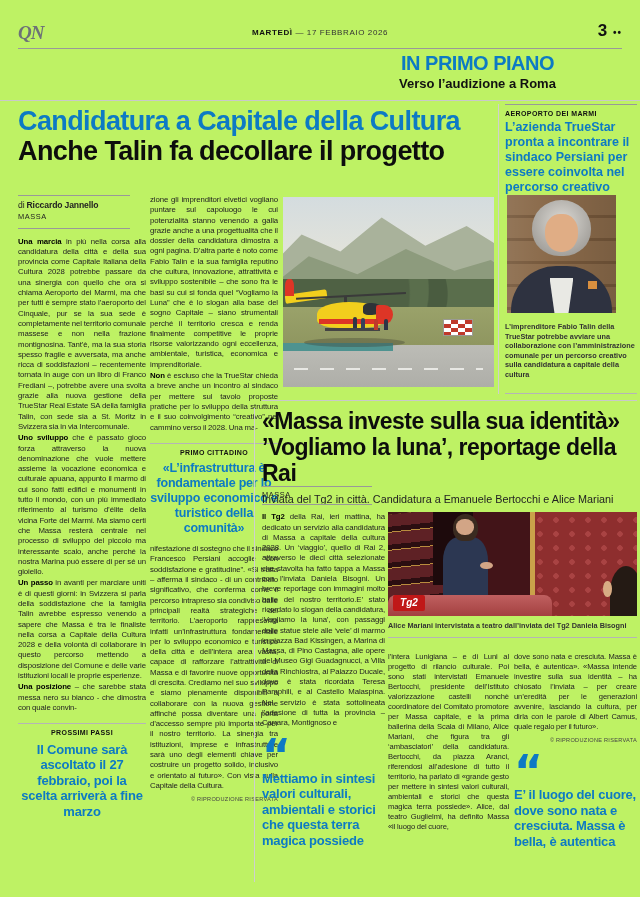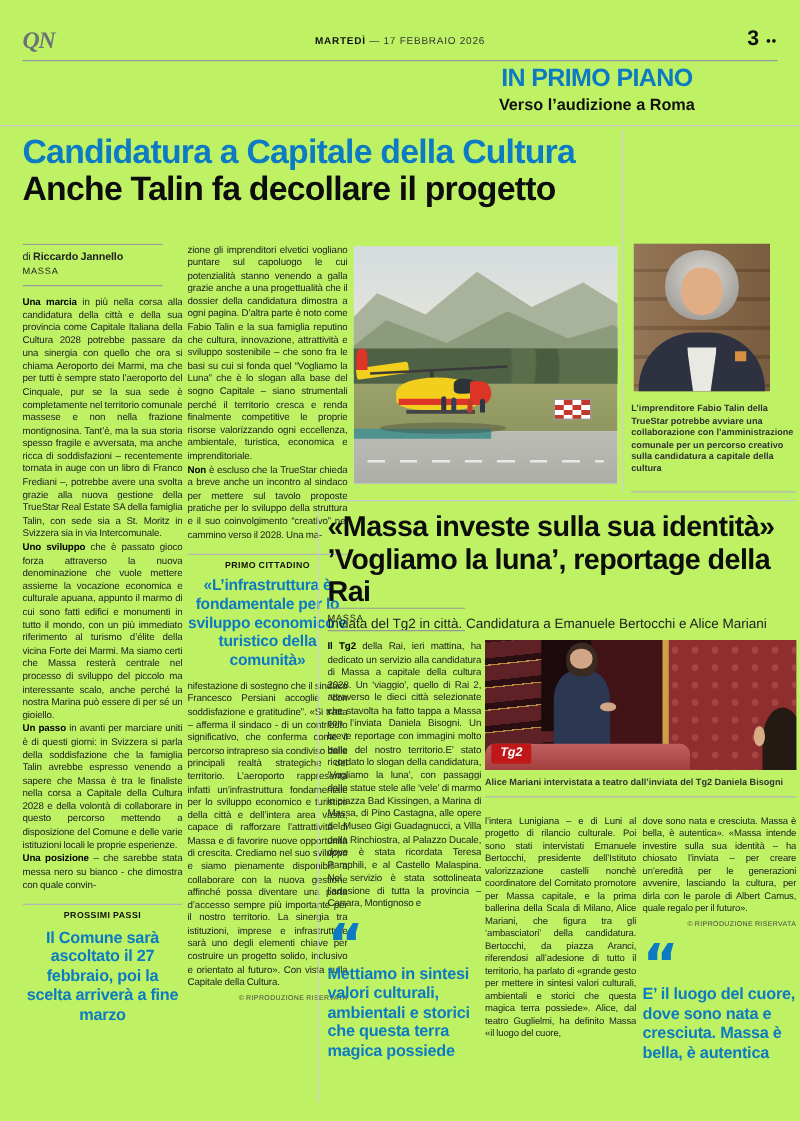--- a/index.html
+++ b/index.html
@@ -168,20 +168,24 @@
     <div class="kicker-sub">Verso l’audizione a Roma</div>
   </div>
   <div class="rule" style="left:0;top:100px;width:640px;background:#c9c9c9;"></div>
 
   <div class="abs a1-hl">
     <div class="hl-blue">Candidatura a Capitale della Cultura</div>
     <div class="hl-black">Anche Talin fa decollare il progetto</div>
   </div>
 
   <div class="vrule" style="left:498px;top:104px;height:290px;"></div>
+  <div class="abs sidebar">
+    <div class="side-kicker">AEROPORTO DEI MARMI</div>
+    <div class="side-blue">L’azienda TrueStar pronta a incontrare il sindaco Persiani per essere coinvolta nel percorso creativo</div>
+  </div>
   <div class="abs ph-talin">
     <div class="grain"></div>
     <div class="talin-hair"></div>
     <div class="talin-face"></div>
     <div class="talin-body"></div>
     <div class="talin-shirt"></div>
     <div class="talin-pocket"></div>
   </div>
   <div class="abs caption" style="left:505px;top:322px;width:132px;">L’imprenditore Fabio Talin della TrueStar potrebbe avviare una collaborazione con l’amministrazione comunale per un percorso creativo sulla candidatura a capitale della cultura</div>
   <div class="rule" style="left:505px;top:393px;width:132px;"></div>

